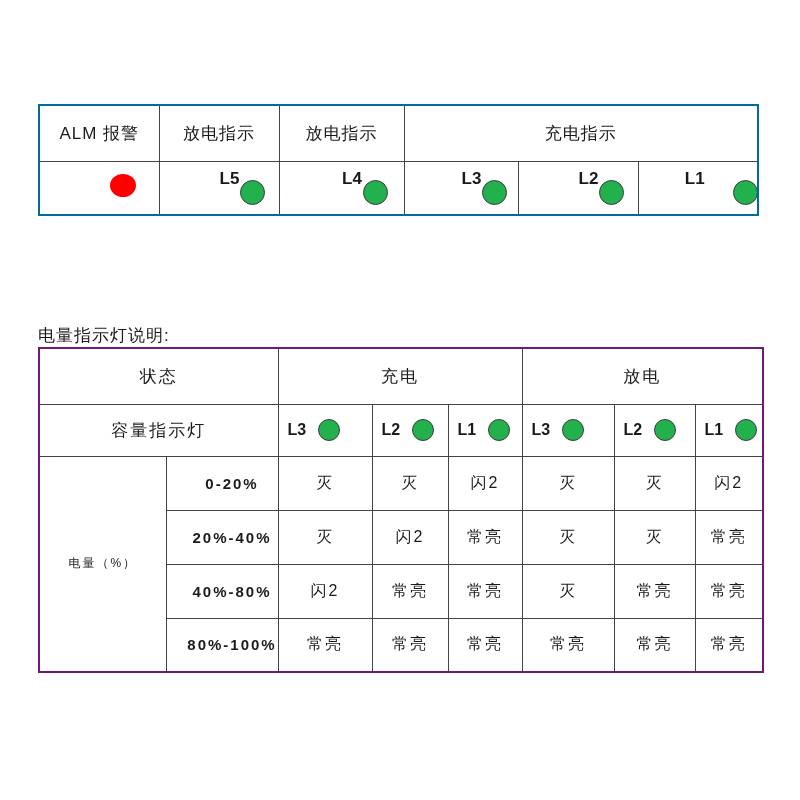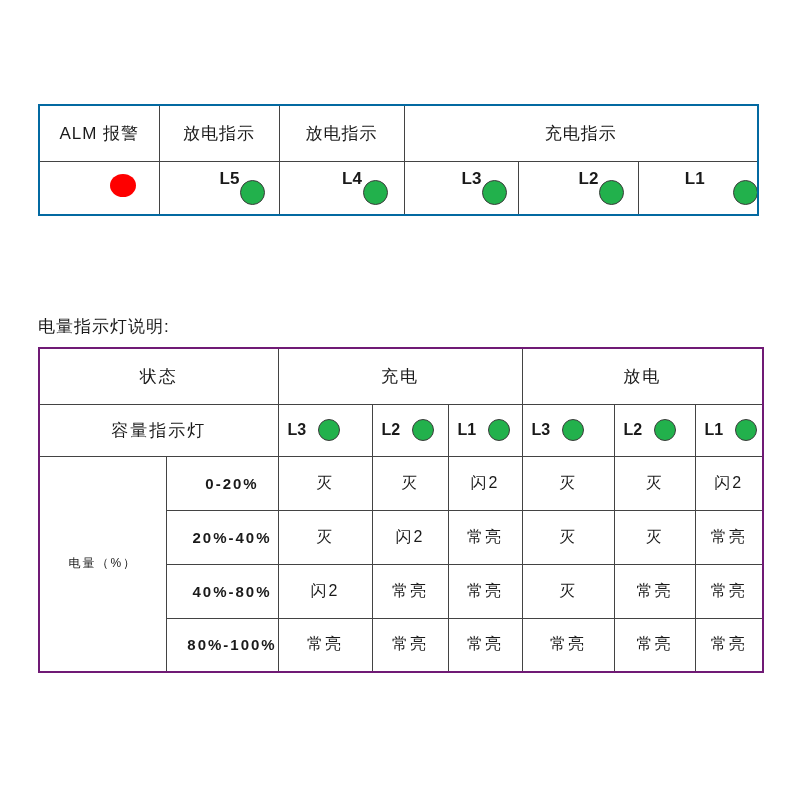--- a/index.html
+++ b/index.html
@@ -12,21 +12,21 @@
 
   table { border-collapse:collapse; table-layout:fixed; position:absolute; background:#ffffff; }
   td { border:1.5px solid #434343; text-align:center; vertical-align:middle; overflow:hidden; }
 
   
   .top-table { left:38px; top:104px; width:719px; border:2px solid #0369a1; }
   .top-table td.hdr { font-size:17px; height:56px; letter-spacing:1px; }
   .top-table tr.lamps td { height:54px;padding-left:47px; }
 
   
-  .legend-title { position:absolute; left:38px; top:315px; font-size:17px; letter-spacing:1px; }
+  .legend-title { position:absolute; left:38px; top:324px; font-size:17px; letter-spacing:1px; }
 
   
   .status-table { left:38px; top:347px; width:724px; border:2px solid #701a75; }
   .status-table td { font-size:16px; }
   .status-table td.hdr { font-size:17px; height:56px; letter-spacing:2px; }
   .status-table tr.lamprow td { height:52px;margin-left:24px; }
   .status-table tr.datarow td { height:54px; letter-spacing:2px; }
   .status-table td.range { font-size:15px; font-weight:600; letter-spacing:0;padding-left:20px; }
   .status-table td.grouplabel { font-size:12px; letter-spacing:1px; }
 

